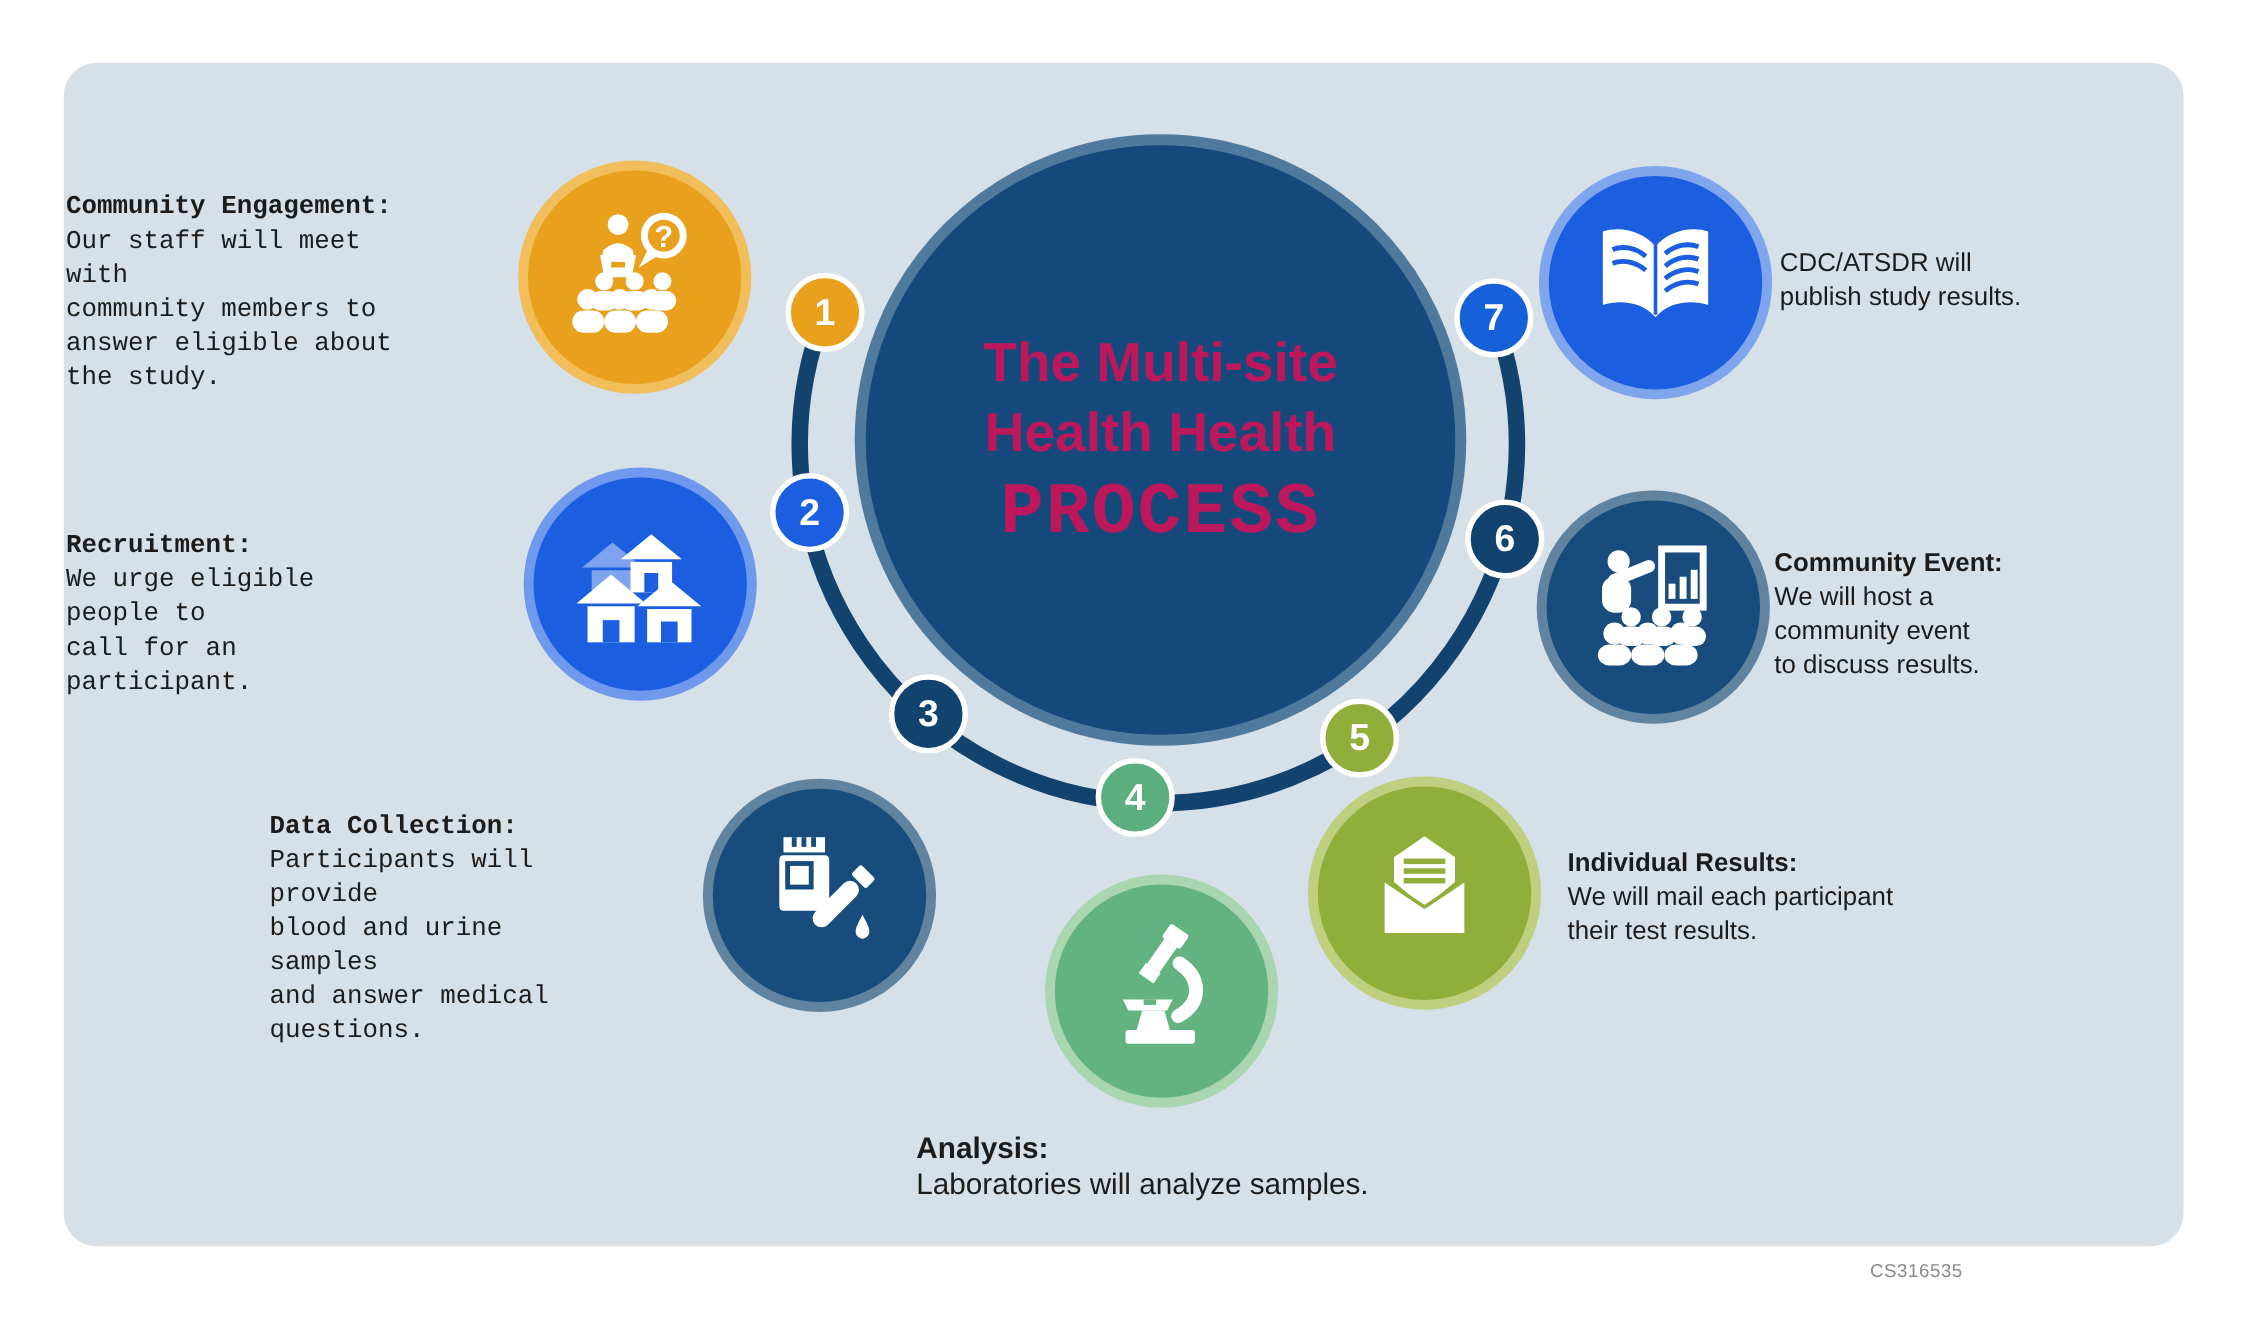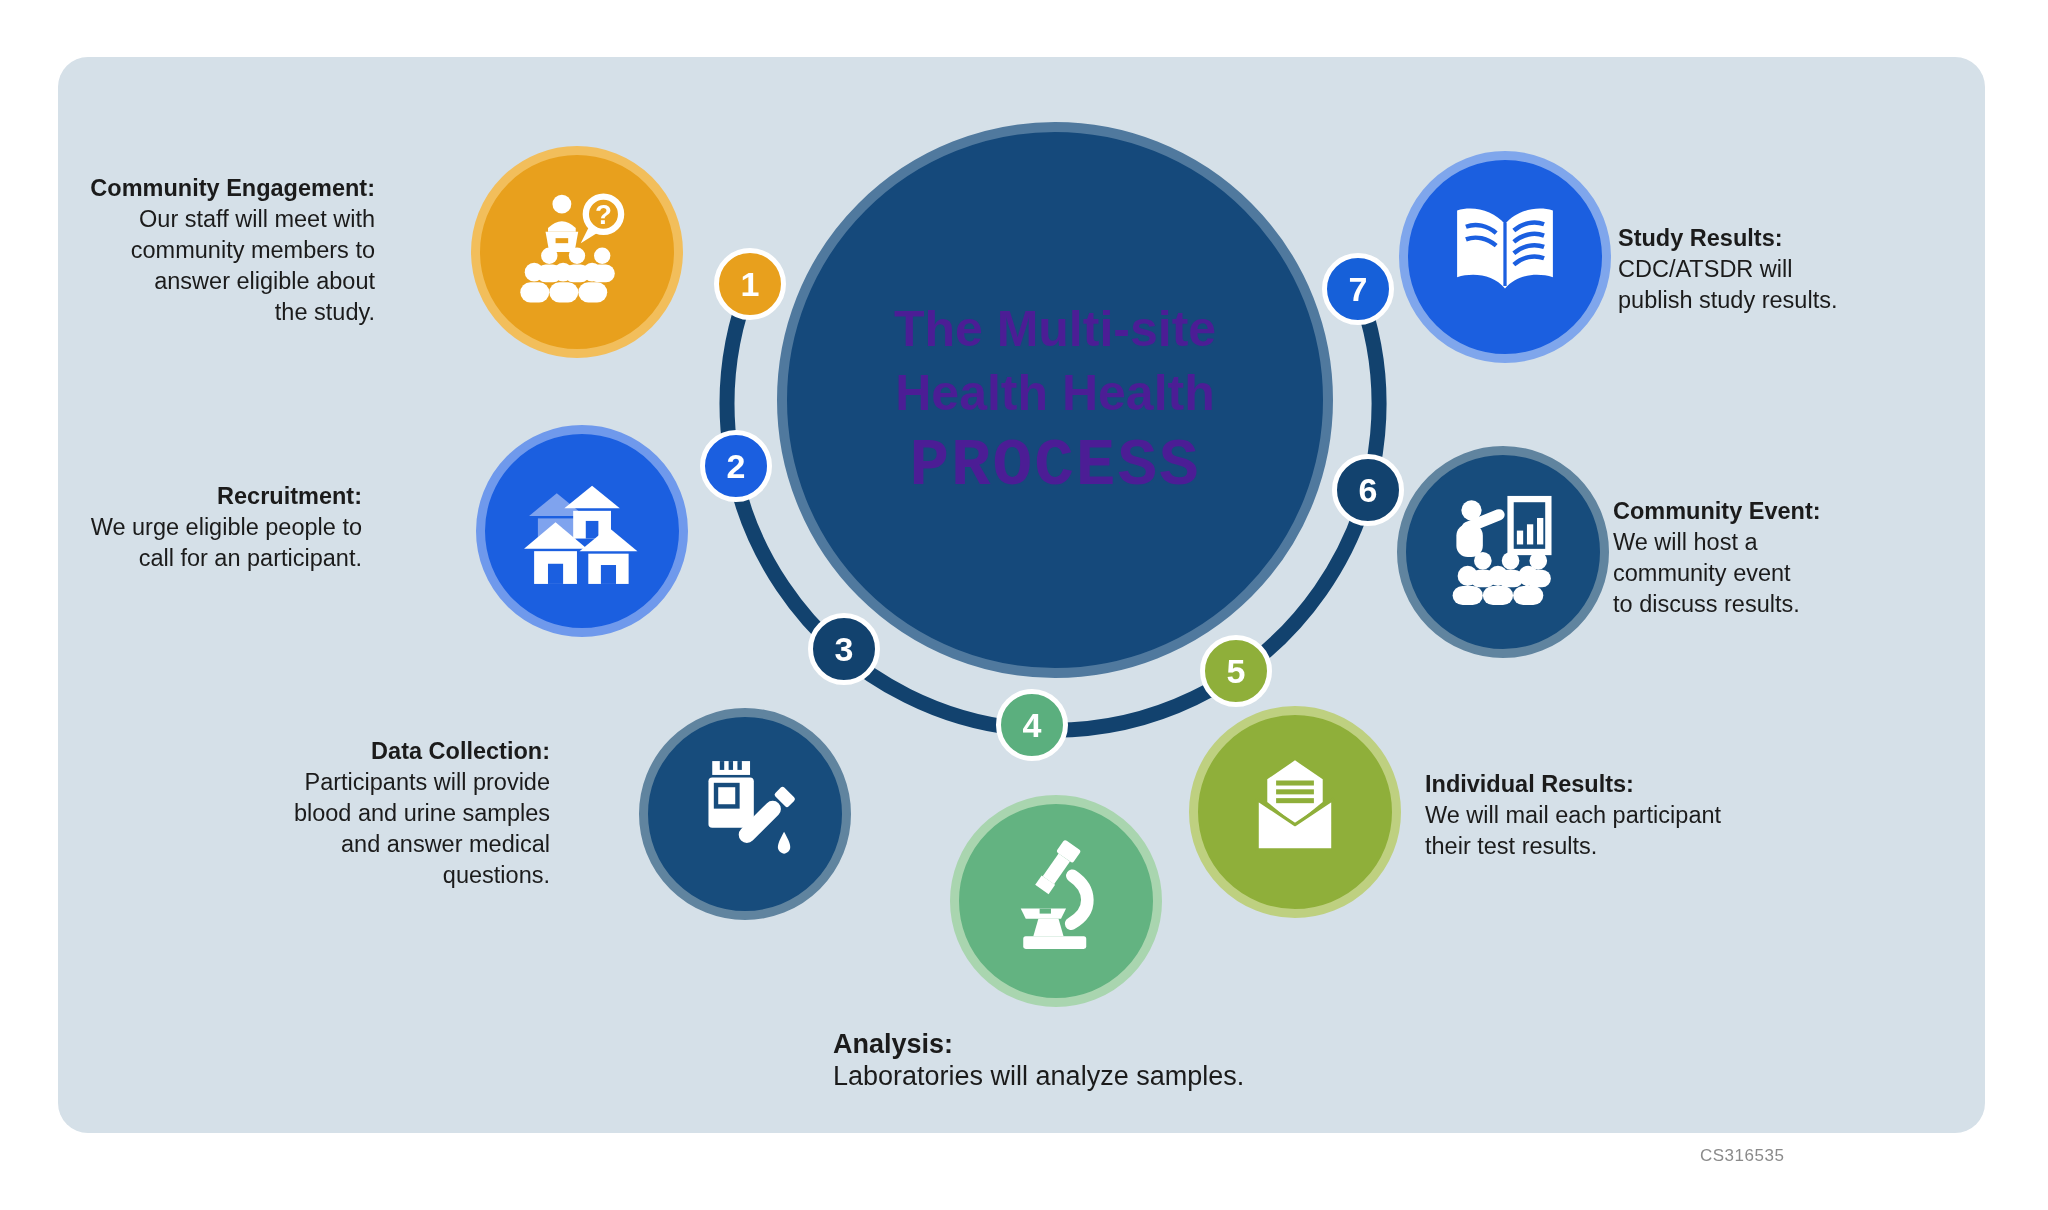--- a/index.html
+++ b/index.html
@@ -4,42 +4,42 @@
 <style>
   html,body{margin:0;padding:0;background:#ffffff;}
   #stage{position:relative;width:2048px;height:1210px;background:#ffffff;
          font-family:"Liberation Sans", sans-serif;overflow:hidden;}
   .panel{position:absolute;left:58px;top:57px;width:1927px;height:1076px;
          background:#D5E0E8;border-radius:30px;}
   .orbit{position:absolute;left:0;top:0;}
   .center-circle{position:absolute;left:777px;top:122px;width:536px;height:536px;
          border-radius:50%;background:#15497B;border:10px solid #50799E;}
   .center-title{position:absolute;left:777px;top:297px;width:556px;text-align:center;
-         color:#4c1d95;font-weight:700;}
+         color:#be185d;font-weight:700;}
   .t12{font-size:50px;line-height:64px;}
   .t3{font-size:66px;line-height:84px;letter-spacing:2px;font-family:Liberation Mono, monospace;}
   .bigc{position:absolute;width:194px;height:194px;border-radius:50%;
         border:9px solid transparent;display:flex;align-items:center;justify-content:center;}
   .s1{background:#E8A01D;border-color:#F2BE5B;}
   .s2{background:#1B5FE0;border-color:#6F99EC;}
   .s3{background:#174C7C;border-color:#60849F;}
   .s4{background:#63B381;border-color:#A9D5AF;}
   .s5{background:#8FAF3A;border-color:#BED080;}
   .s6{background:#174C7C;border-color:#60849F;}
   .s7{background:#1B5FE0;border-color:#7FA6EC;}
   .badge{position:absolute;width:62px;height:62px;border-radius:50%;
          border:5px solid #ffffff;color:#ffffff;font-weight:700;font-size:34px;
          display:flex;align-items:center;justify-content:center;}
   .b1{background:#E8A01D;}.b2{background:#1B5FE0;}.b3{background:#12426E;}
   .b4{background:#5BAF7E;}.b5{background:#8FAF3A;}.b6{background:#12426E;}
   .b7{background:#1660D9;}
   .stext{position:absolute;color:#1B1B1B;font-size:23.5px;line-height:31px;}
   .stext .h{font-weight:700;}
   .stext .desc{white-space:pre-line;}
-  .stext.right{text-align:right;}
+  .stext.right{text-align:left;font-family:Liberation Mono, monospace;}
   .stext.big{font-size:27px;line-height:32px;}
   .code{position:absolute;left:1700px;top:1146px;width:258px;text-align:left;
         font-size:17px;color:#8A8A8A;letter-spacing:0.5px;}
   .ic{display:block;}
 </style>
 </head>
 <body>
 
 <div id="stage">
 
@@ -208,21 +208,20 @@
         <circle cx="46" cy="69" r="8"></circle>
           <rect x="34" y="77" width="24" height="15" rx="8"></rect>
         <circle cx="70" cy="69" r="8"></circle>
           <rect x="58" y="77" width="24" height="15" rx="8"></rect>
       </g>
     </svg>
   </div>
   <div class="badge b6" style="left:1332px;top:454px">6</div>
 
   <div class="stext" style="left:1618px;top:223px;width:380px">
-    <div class="h">Study Results:</div>
     <div class="desc">CDC/ATSDR will
 publish study results.</div>
   </div>
   <div class="bigc s7" style="left:1399px;top:151px">
     <svg class="ic" width="126" height="126" viewBox="0 0 100 100">
       <path d="M50 24 C41 13 25 9 12 13 L12 66 C25 62 41 64 50 75 Z" fill="#fff"></path>
       <path d="M50 24 C59 13 75 9 88 13 L88 66 C75 62 59 64 50 75 Z" fill="#fff"></path>
       <path d="M19 26 C27 23 36 25 43 31" stroke="#1B5FE0" stroke-width="3.5" fill="none"></path>
       <path d="M19 36 C27 33 36 35 43 41" stroke="#1B5FE0" stroke-width="3.5" fill="none"></path>
       <path d="M81 24 C73 21 64 23 57 29" stroke="#1B5FE0" stroke-width="3.5" fill="none"></path>

